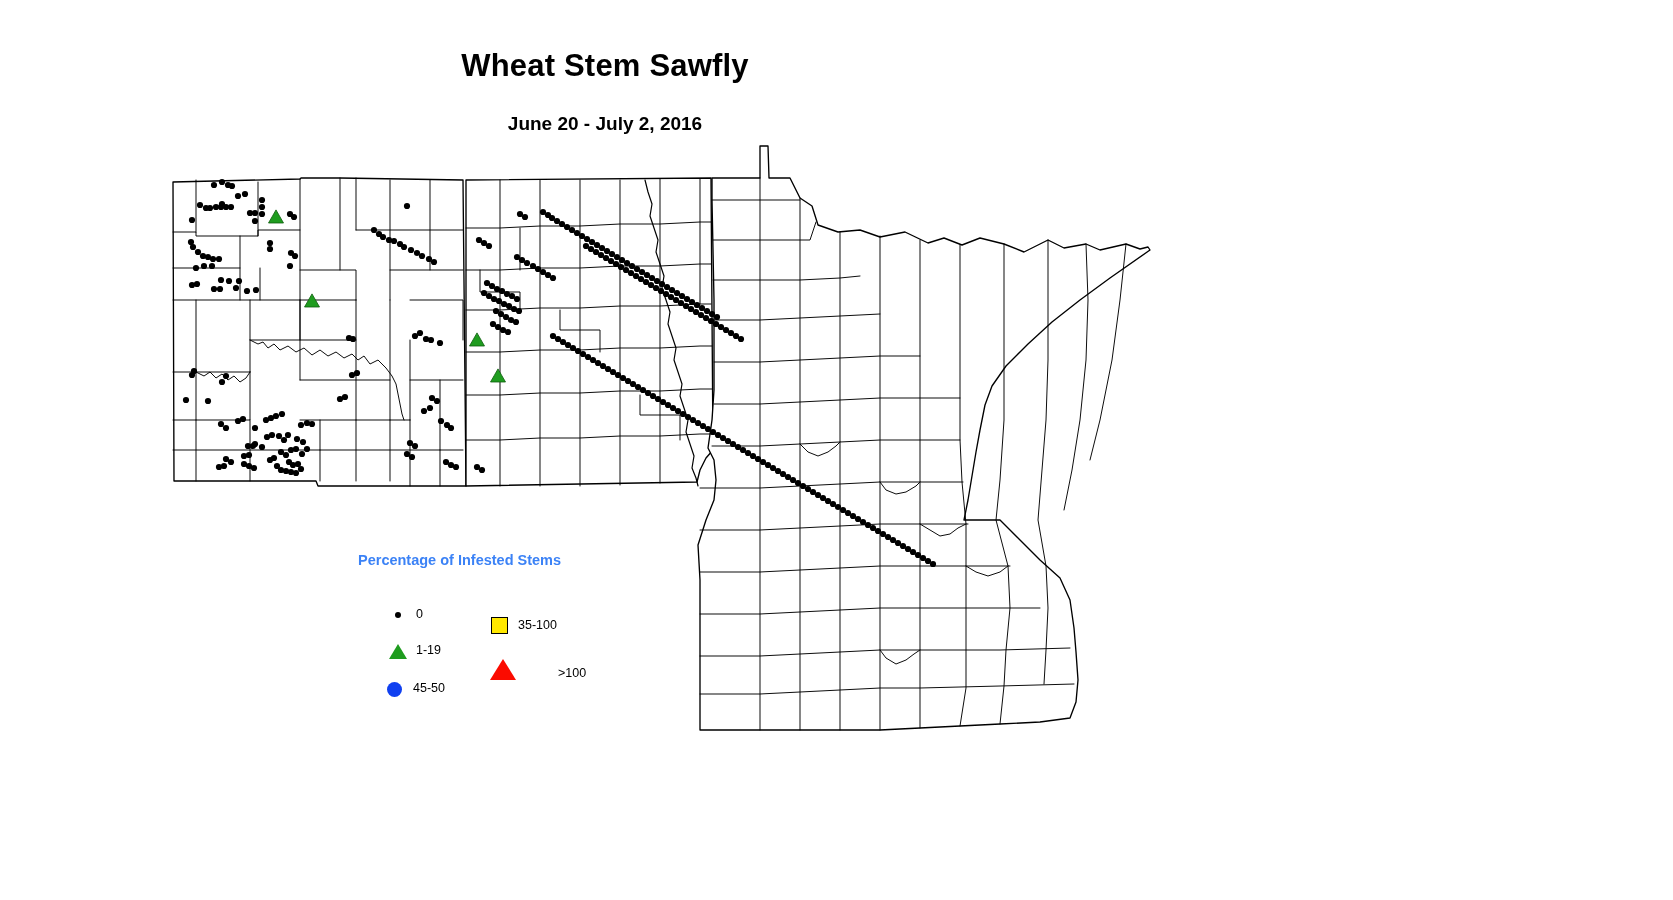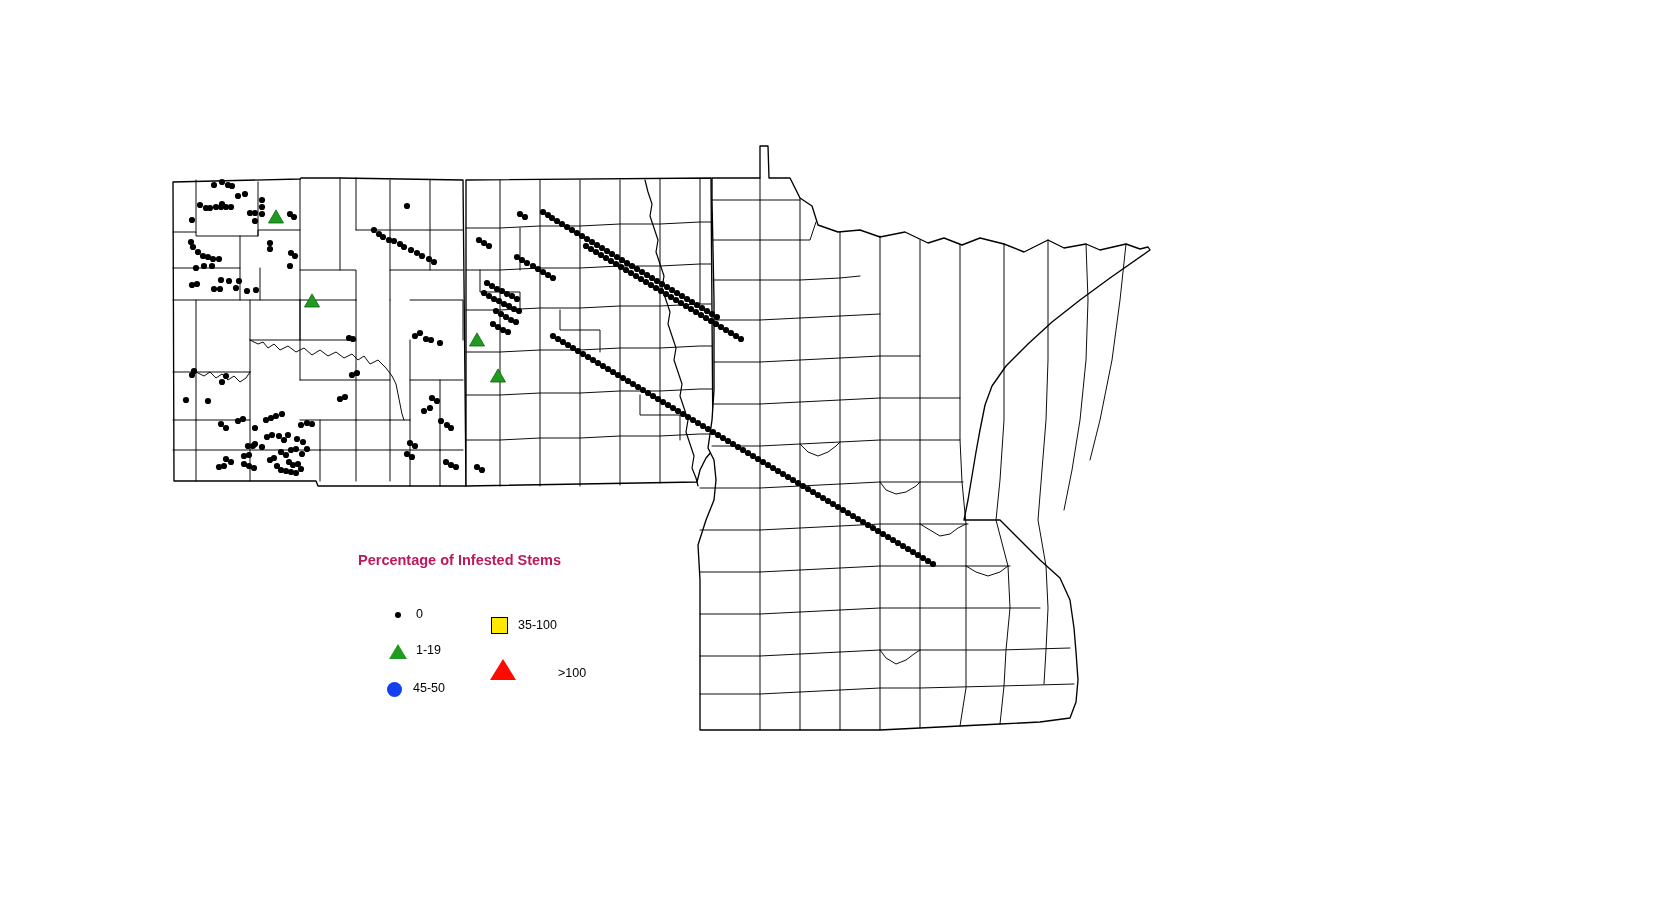--- a/index.html
+++ b/index.html
@@ -16,21 +16,21 @@
     position:absolute;left:0;top:113px;width:1210px;text-align:center;
     font-size:19px;font-weight:bold;color:#000;
   }
 
   #mapwrap{position:absolute;left:0;top:0;width:1673px;height:900px;}
   #mapsvg{position:absolute;left:0;top:0;width:1673px;height:900px;display:block;}
 
   .legend{position:absolute;left:358px;top:552px;width:330px;height:160px;}
   .legend-title{
     position:absolute;left:0;top:0;font-size:14.5px;font-weight:bold;
-    white-space:nowrap;color:#be185d;
+    white-space:nowrap;color:#3b82f6;
   }
   .leg-item{position:absolute;height:22px;}
   .leg-sym{position:absolute;left:0;top:0;width:26px;height:22px;}
   .leg-lab{position:absolute;left:30px;top:3px;font-size:12.5px;color:#000;white-space:nowrap;}
 
   .sym-dot{position:absolute;left:9px;top:8px;width:6px;height:6px;border-radius:50%;background:#000;}
   .sym-tri-sm{position:absolute;left:3px;top:4px;width:0;height:0;
     border-left:9px solid transparent;border-right:9px solid transparent;
     border-bottom:15px solid #1f9c1f;}
   .sym-circ{position:absolute;left:4px;top:4px;width:15px;height:15px;border-radius:50%;
@@ -38,20 +38,22 @@
   .sym-sq{position:absolute;left:3px;top:2px;width:17px;height:17px;background:#ffe800;border:1.6px solid #000;box-sizing:border-box;}
   .sym-tri-lg{position:absolute;left:0px;top:1px;width:0;height:0;
     border-left:13px solid transparent;border-right:13px solid transparent;
     border-bottom:21px solid #fb0b00;}
 </style>
 </head>
 <body>
 
 <div id="stage">
 
+  <div class="title">Wheat Stem Sawfly</div>
+  <div class="subtitle">June 20 - July 2, 2016</div>
 
   <div id="mapwrap">
     <svg id="mapsvg" viewBox="0 0 1673 900" xmlns="http://www.w3.org/2000/svg">
 
       <g id="state-outlines" fill="#ffffff" stroke="#000000" stroke-width="1.35" stroke-linejoin="round" stroke-linecap="round">
 
         <path d="M173,182 L300,179 L301,178 L340,178 L463,180 L466,486 L318,486 L316,481
                  L174,481 Z"></path>
 
         <path d="M466,180 L711,178 L713,450 L706,458 L700,470 L697,482 L466,486 Z"></path>

